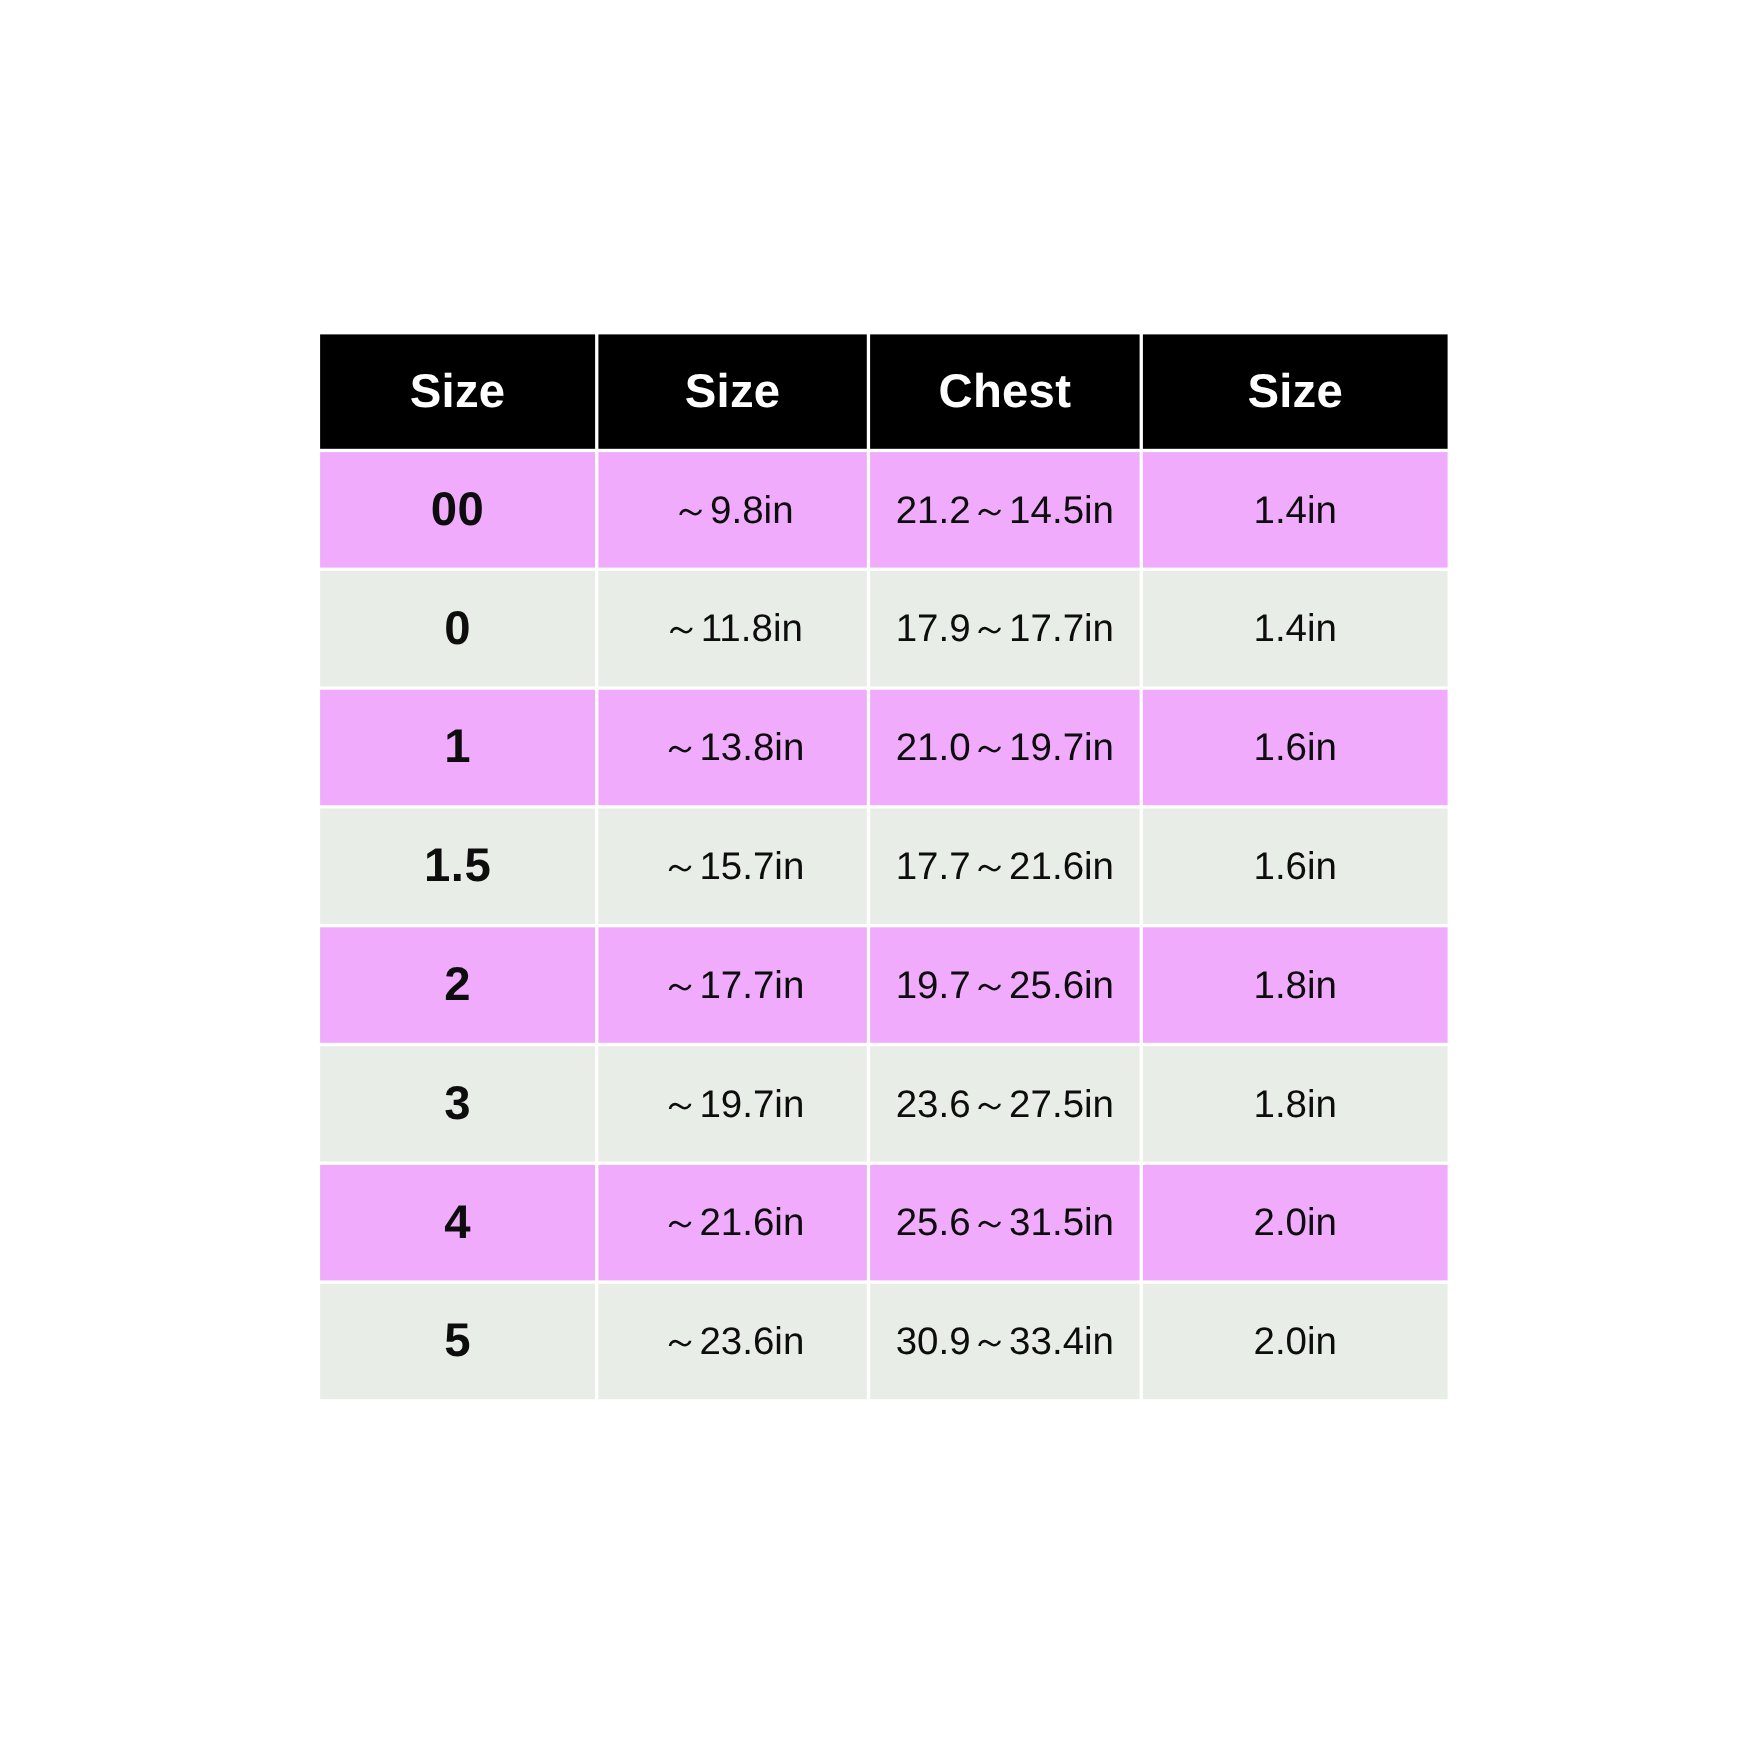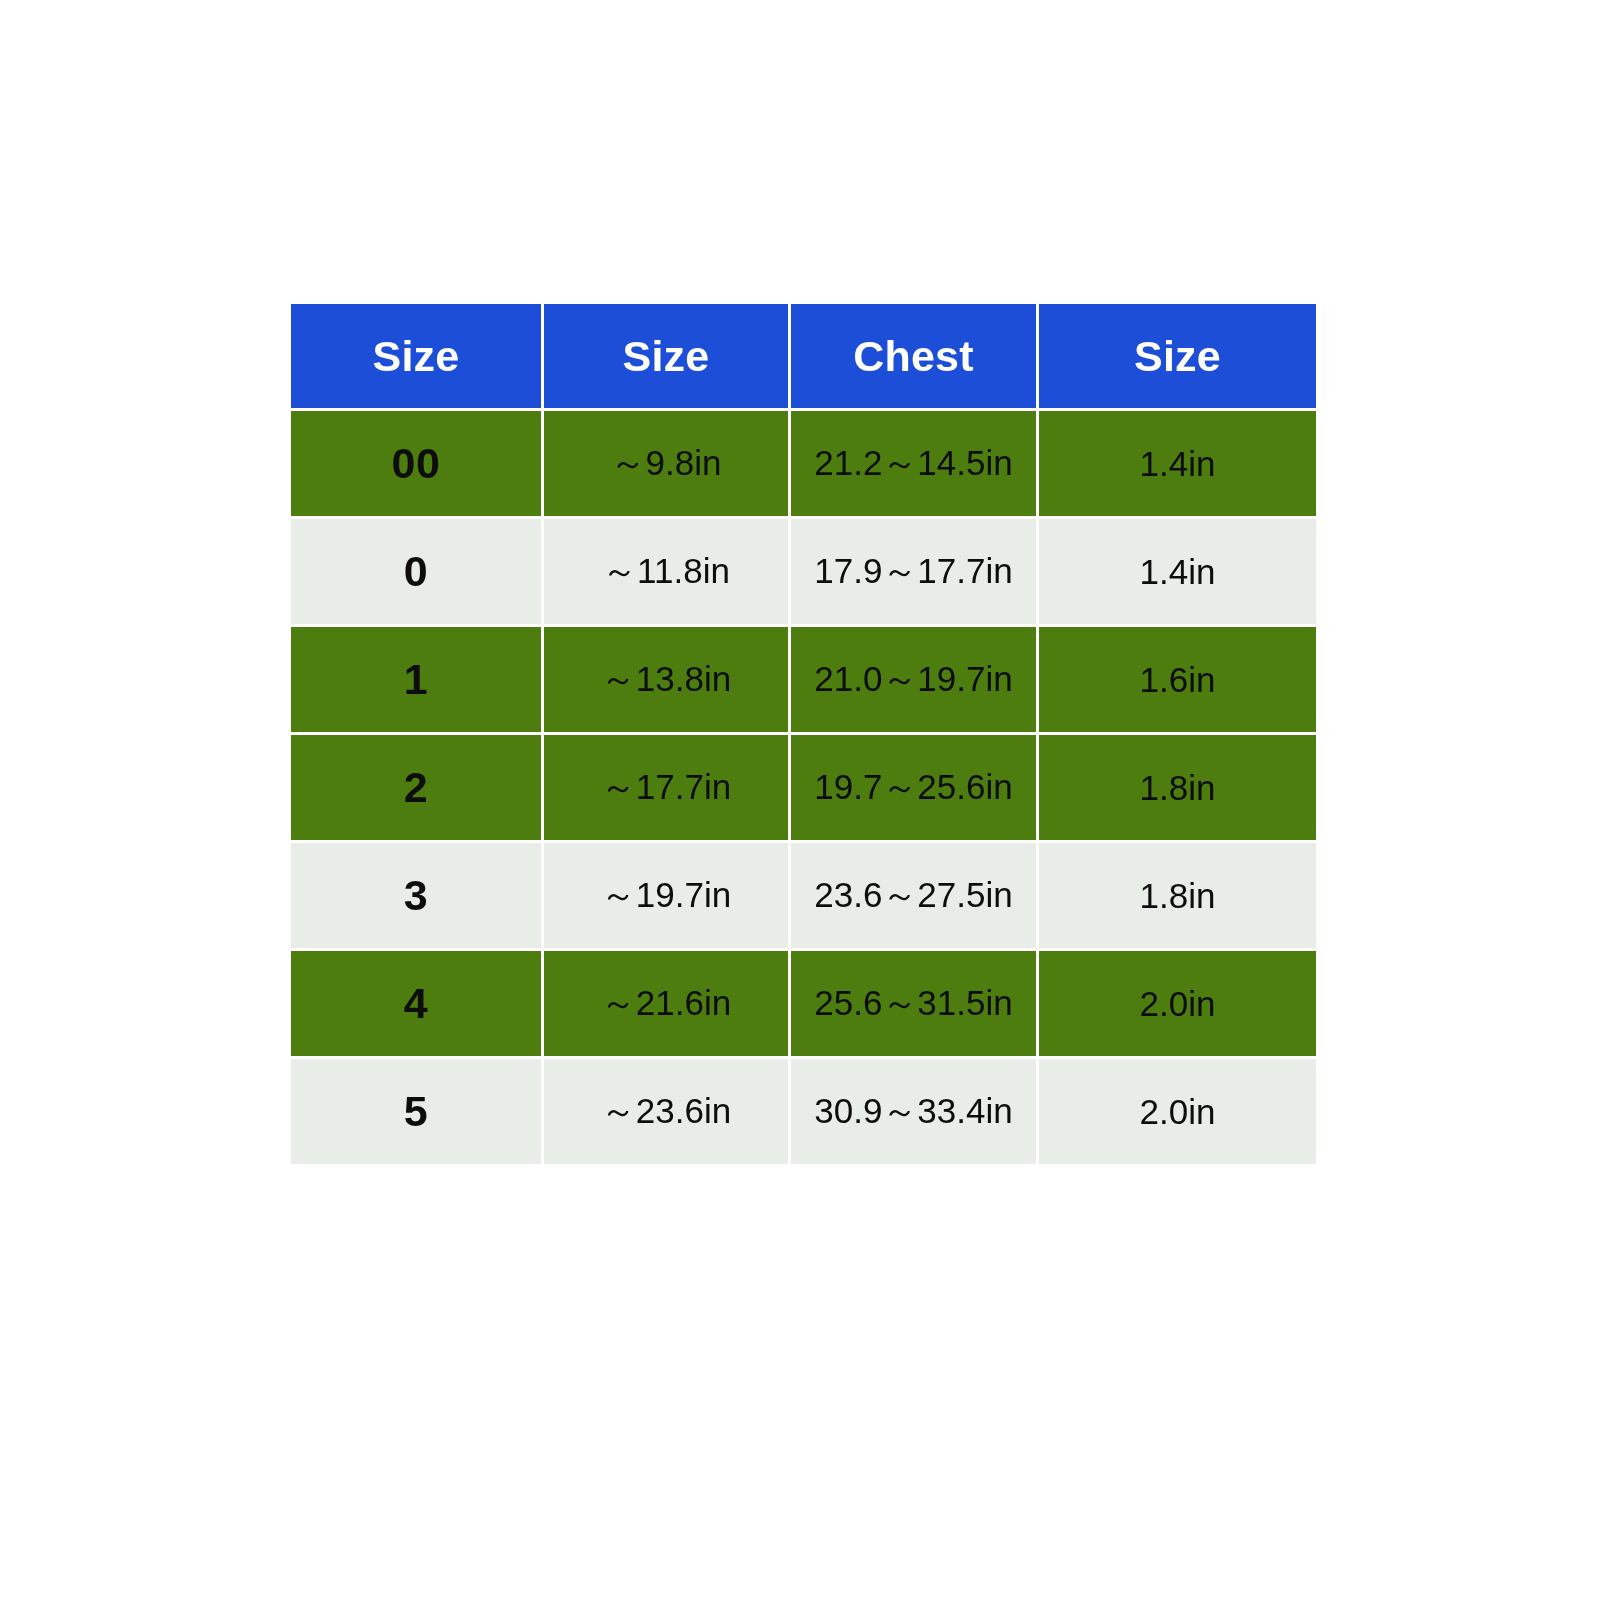--- a/index.html
+++ b/index.html
@@ -30,21 +30,21 @@
     border-spacing: 3px 3px;
     table-layout: fixed;
   }
 
   #size-chart col.col-size  { width: 250px; }
   #size-chart col.col-neck  { width: 244px; }
   #size-chart col.col-chest { width: 245px; }
   #size-chart col.col-width { width: 277px; }
 
   #size-chart th {
-    background: #1d4ed8;
+    background: #000000;
     color: #ffffff;
     height: 104px;
     font-size: 43px;
     font-weight: 700;
     letter-spacing: 0.2px;
     text-align: center;
     vertical-align: middle;
     padding: 0;
     border: 0;
   }
@@ -54,21 +54,21 @@
     padding: 0;
     border: 0;
     text-align: center;
     vertical-align: middle;
     color: #0d0d0d;
     font-size: 35px;
     font-weight: 400;
     white-space: nowrap;
   }
 
-  #size-chart tbody tr.row-shade td { background: #4d7c0f; }
+  #size-chart tbody tr.row-shade td { background: #f0abfc; }
   #size-chart tbody tr.row-light td { background: #E9EDE7; }
 
   
   #size-chart td.cell-size {
     font-size: 43px;
     font-weight: 700;
     letter-spacing: 0.5px;
   }
 
   #size-chart td.cell-neck,
@@ -109,20 +109,26 @@
         <td class="cell-neck">～11.8in</td>
         <td class="cell-chest">17.9～17.7in</td>
         <td class="cell-width">1.4in</td>
       </tr>
       <tr class="row-shade">
         <td class="cell-size">1</td>
         <td class="cell-neck">～13.8in</td>
         <td class="cell-chest">21.0～19.7in</td>
         <td class="cell-width">1.6in</td>
       </tr>
+      <tr class="row-light">
+        <td class="cell-size">1.5</td>
+        <td class="cell-neck">～15.7in</td>
+        <td class="cell-chest">17.7～21.6in</td>
+        <td class="cell-width">1.6in</td>
+      </tr>
       <tr class="row-shade">
         <td class="cell-size">2</td>
         <td class="cell-neck">～17.7in</td>
         <td class="cell-chest">19.7～25.6in</td>
         <td class="cell-width">1.8in</td>
       </tr>
       <tr class="row-light">
         <td class="cell-size">3</td>
         <td class="cell-neck">～19.7in</td>
         <td class="cell-chest">23.6～27.5in</td>

